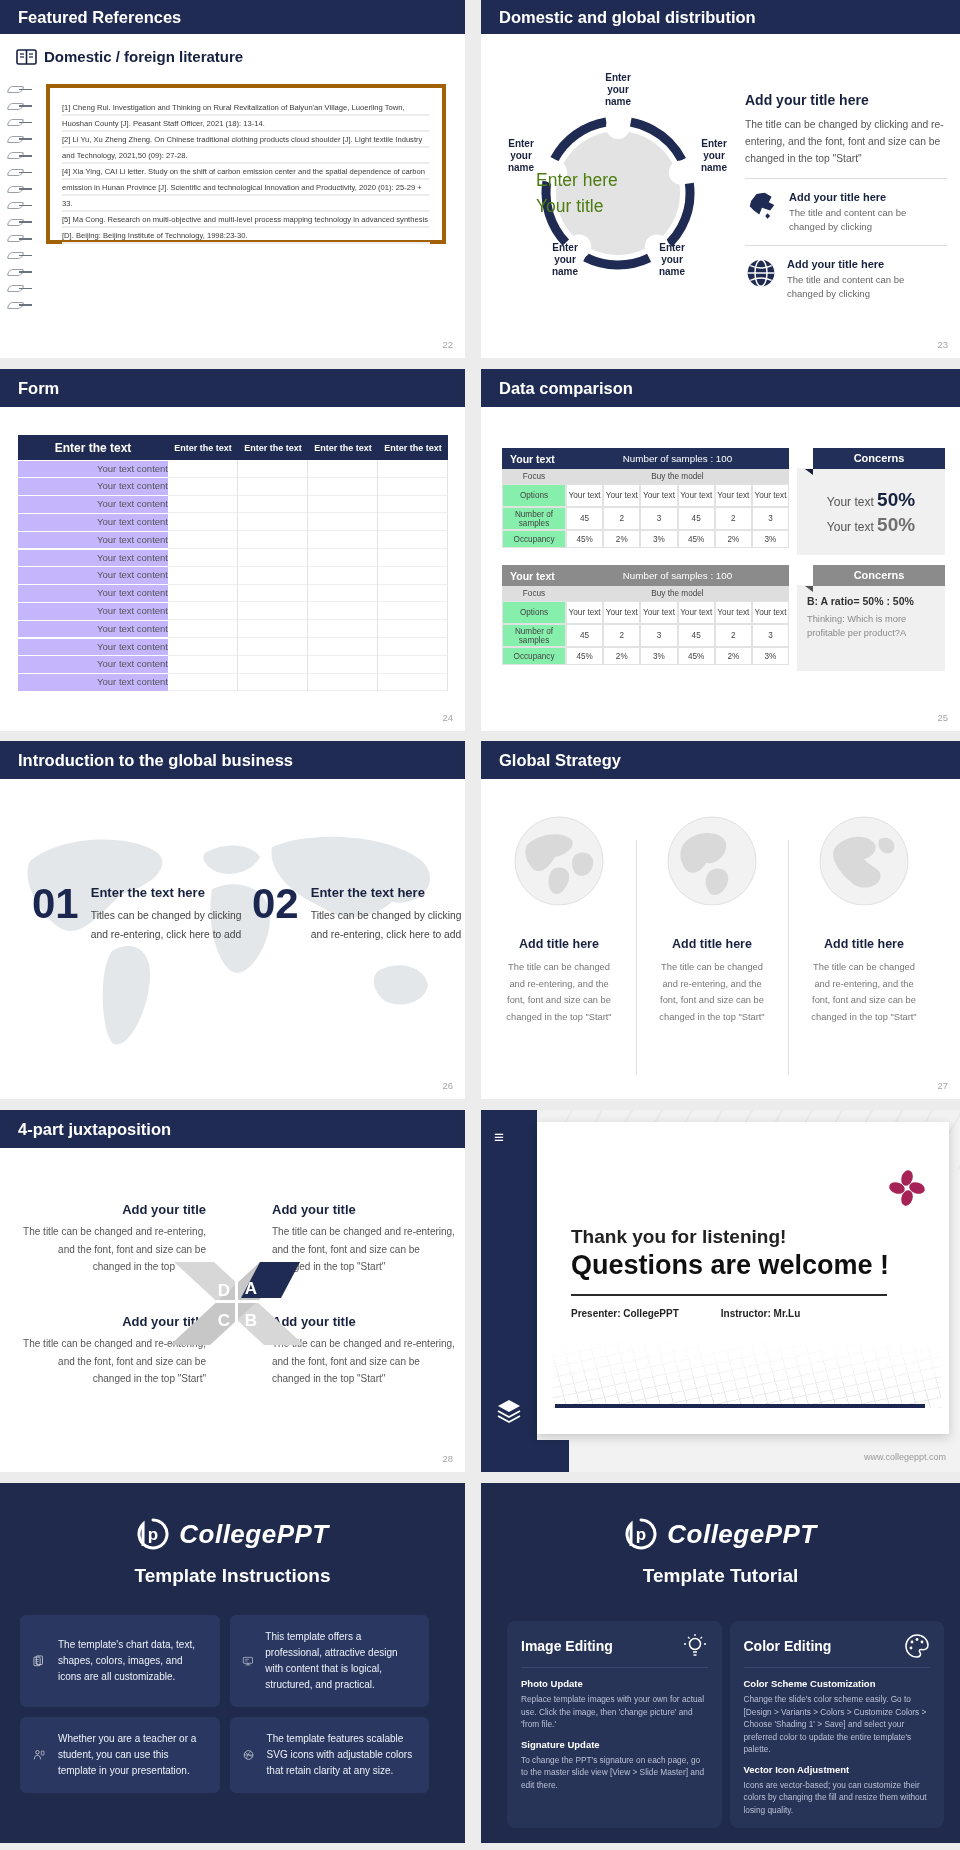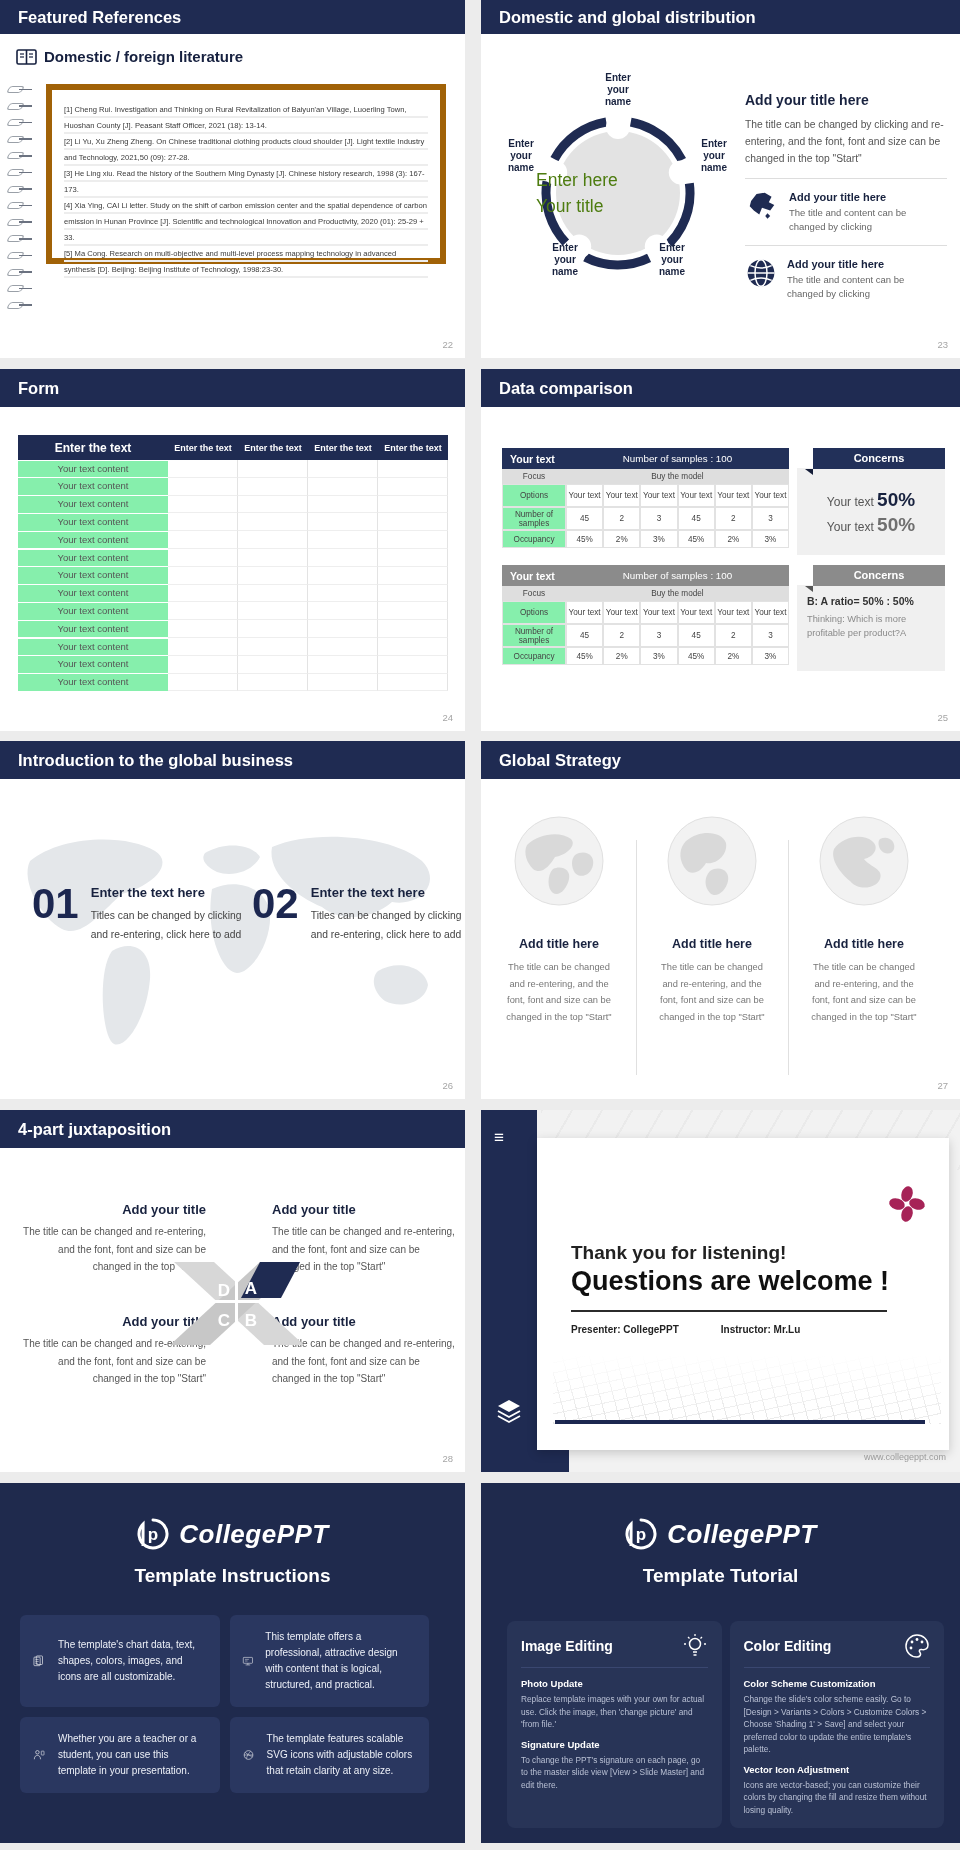--- a/index.html
+++ b/index.html
@@ -7,40 +7,40 @@
   .slide{position:absolute;background:#fff;overflow:hidden;}
   .bar{position:absolute;left:0;top:0;right:0;height:34px;background:#1f2b52;color:#fff;font-weight:700;font-size:16.5px;line-height:34px;padding-left:18px;box-sizing:border-box;}
   .bar38{height:38px;line-height:38px;}
   .pg{position:absolute;right:12px;bottom:8px;font-size:9.5px;color:#a5a5a5;}
   
   .sec-head{position:absolute;left:16px;top:48px;display:flex;align-items:center;gap:7px;color:#16203f;font-weight:700;font-size:15px;}
   .clips{position:absolute;left:4px;top:86px;width:38px;}
   .clip{width:24px;height:7px;margin:0 0 9.6px 4px;position:relative;}
   .clip::before{content:"";position:absolute;left:0;top:0;width:13px;height:5px;border:1.2px solid #9aa0a8;border-radius:3px;transform:skewX(-28deg);}
   .clip::after{content:"";position:absolute;right:0;top:2.6px;width:13px;height:1.6px;background:#6b7280;}
-  .refbox{position:absolute;left:46px;top:84px;width:400px;height:180px;border:6px solid #a16207;box-sizing:border-box;padding:12px 12px 0 12px;}
+  .refbox{position:absolute;left:46px;top:84px;width:400px;height:160px;border:4px solid #a16207;box-sizing:border-box;padding:12px 12px 0 12px;}
   .refinner{font-size:7.6px;line-height:16px;color:#3a3a3a;background:repeating-linear-gradient(to bottom,transparent 0,transparent 14.5px,#ededed 14.5px,#ededed 16px);}
   .refinner p{margin:0;}
   
   .node{position:absolute;width:46px;text-align:center;font-weight:700;font-size:10px;line-height:12px;color:#18223f;}
   .ctr-txt{position:absolute;left:56px;top:160px;width:164px;text-align:left;color:#4d7c0f;font-size:17.5px;line-height:26px;}
   .r23{position:absolute;left:264px;top:92px;width:202px;}
   .r23 h3{margin:0 0 8px 0;font-size:14px;color:#18223f;}
   .r23 .body{font-size:10.3px;color:#555;line-height:17px;}
   .divl{border-top:1px solid #ddd;margin:11px 0;}
   .item23{display:flex;gap:10px;align-items:flex-start;}
   .item23 .tt{font-weight:700;font-size:11px;color:#18223f;margin:1px 0 3px 0;}
   .item23 .bb{font-size:9.5px;color:#666;line-height:14px;}
   
   .ftable{position:absolute;left:18px;top:66px;width:430px;font-size:9px;}
   .fhead{display:grid;grid-template-columns:150px 70px 70px 70px 70px;background:#1f2b52;color:#fff;height:25px;align-items:center;text-align:center;}
   .fhead .c1{font-size:12px;font-weight:700;}
   .fhead .cn{font-weight:700;font-size:9px;}
   .frow{display:grid;grid-template-columns:150px 70px 70px 70px 70px;height:17.8px;align-items:center;text-align:center;}
-  .frow .fc1{background:#86efac;color:#555;font-size:9.5px;height:16.5px;line-height:16.5px;}
+  .frow .fc1{background:#c4b5fd;color:#555;font-size:9.5px;height:16.5px;line-height:16.5px;text-align:right;}
   .frow .fce{border-right:1px solid #e3e3e3;border-bottom:1px solid #eee;height:100%;box-sizing:border-box;}
   
   .dtab{position:absolute;width:287px;font-size:8.2px;color:#444;}
   .dhead{display:grid;grid-template-columns:64px 223px;height:21px;align-items:center;color:#fff;}
   .dhead .h1{font-weight:700;font-size:10.5px;padding-left:8px;}
   .dhead .h2{text-align:center;font-size:9.8px;}
   .navybg{background:#223059;}
   .graybg{background:#8b8b8b;}
   .dfocus{display:grid;grid-template-columns:64px 223px;height:15px;align-items:center;background:#dedede;text-align:center;}
   .drow{display:grid;grid-template-columns:64px 37.2px 37.2px 37.2px 37.2px 37.2px 37.1px;align-items:center;text-align:center;}
@@ -67,21 +67,21 @@
   .col27 .bb{font-size:9.3px;color:#777;line-height:16.5px;}
   .vdiv{position:absolute;top:99px;height:235px;width:1px;background:#e0e0e0;}
   
   .blk28{position:absolute;width:188px;}
   .blk28 .tt{font-weight:700;font-size:13px;color:#18223f;margin-bottom:6px;}
   .blk28 .bb{font-size:10px;color:#555;line-height:17.5px;}
   .ral{text-align:right;}
   
   .strip{position:absolute;left:0;top:0;width:56px;height:100%;background:#1f2b52;}
   .stripfoot{position:absolute;left:0;top:330px;width:88px;height:32px;background:#1f2b52;}
-  .tcard{position:absolute;left:56px;top:28px;width:412px;height:312px;background:#fff;box-shadow:0 3px 10px rgba(0,0,0,.18);z-index:2;}
+  .tcard{position:absolute;left:56px;top:12px;width:412px;height:312px;background:#fff;box-shadow:0 3px 10px rgba(0,0,0,.18);z-index:2;}
   .mesh{position:absolute;left:16px;right:8px;bottom:26px;height:86px;
     background:linear-gradient(to top,rgba(255,255,255,0) 0%,#fff 80%),
     repeating-linear-gradient(75deg,#e4e4e4 0 1px,transparent 1px 13px),
     repeating-linear-gradient(-12deg,#eaeaea 0 1px,transparent 1px 10px);}
   .meshbar{position:absolute;left:18px;width:370px;bottom:26px;height:4px;background:#1c2750;}
   .thx1{position:absolute;left:34px;top:104px;font-size:19px;font-weight:700;color:#222;}
   .thx2{position:absolute;left:34px;top:128px;font-size:27px;font-weight:700;color:#101010;}
   .thxrule{position:absolute;left:34px;top:172px;width:316px;height:2px;background:#2b2b2b;}
   .thxmeta{position:absolute;left:34px;top:186px;font-size:10px;font-weight:700;color:#222;display:flex;gap:42px;}
   .www{position:absolute;right:14px;bottom:10px;font-size:9px;color:#9a9a9a;z-index:3;}
@@ -133,21 +133,20 @@
       <div class="clip"></div>
       <div class="clip"></div>
       <div class="clip"></div>
       <div class="clip"></div>
       <div class="clip"></div>
   </div>
   <div class="refbox">
     <div class="refinner">
       <p>[1] Cheng Rui. Investigation and Thinking on Rural Revitalization of Baiyun'an Village, Luoerling Town, Huoshan County [J]. Peasant Staff Officer, 2021 (18): 13-14.</p>
       <p>[2] Li Yu, Xu Zheng Zheng. On Chinese traditional clothing products cloud shoulder [J]. Light textile Industry and Technology, 2021,50 (09): 27-28.</p>
-      <p>[3] He Ling xiu. Read the history of the Southern Ming Dynasty [J]. Chinese history research, 1998 (3): 167-173.</p>
       <p>[4] Xia Ying, CAI Li letter. Study on the shift of carbon emission center and the spatial dependence of carbon emission in Hunan Province [J]. Scientific and technological Innovation and Productivity, 2020 (01): 25-29 + 33.</p>
       <p>[5] Ma Cong. Research on multi-objective and multi-level process mapping technology in advanced synthesis [D]. Beijing: Beijing Institute of Technology, 1998:23-30.</p>
     </div>
   </div>
   <div class="pg">22</div>
 </section>
 
 <section class="slide" style="left:481px;top:0;width:479px;height:358px;">
   <div class="bar"><span>Domestic and global distribution</span></div>
   <div style="position:absolute;left:37px;top:93px;">

